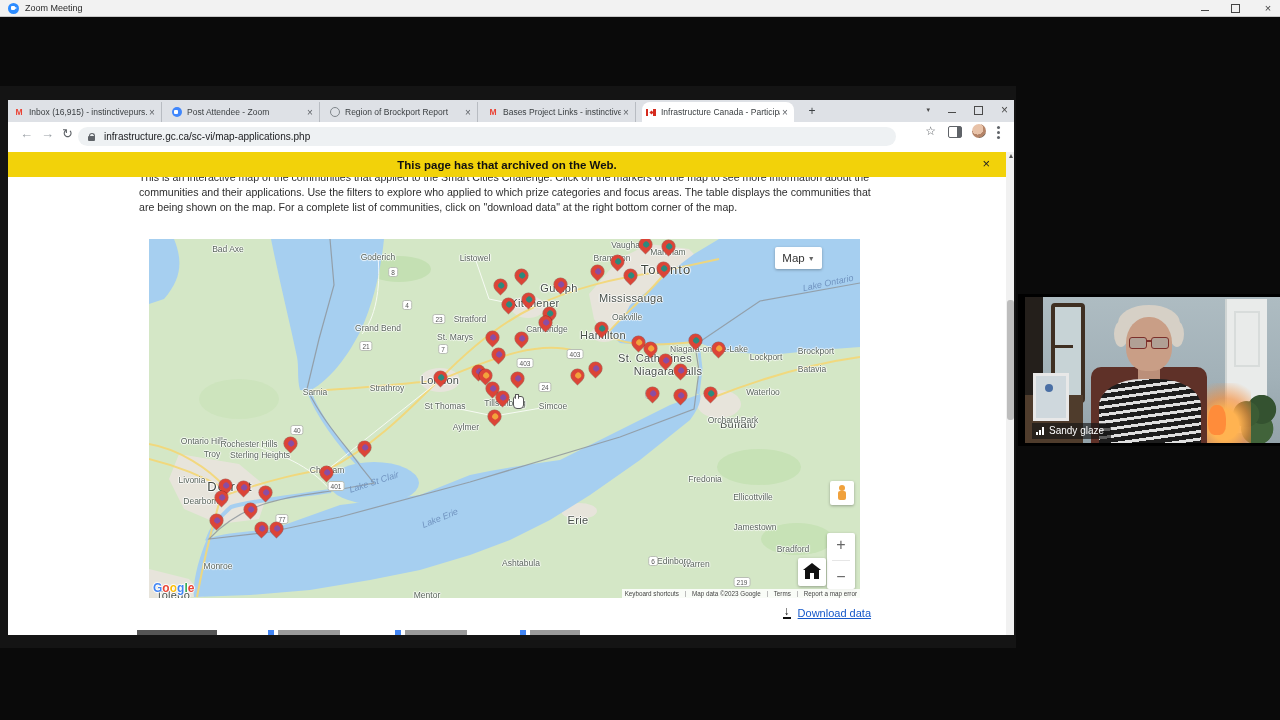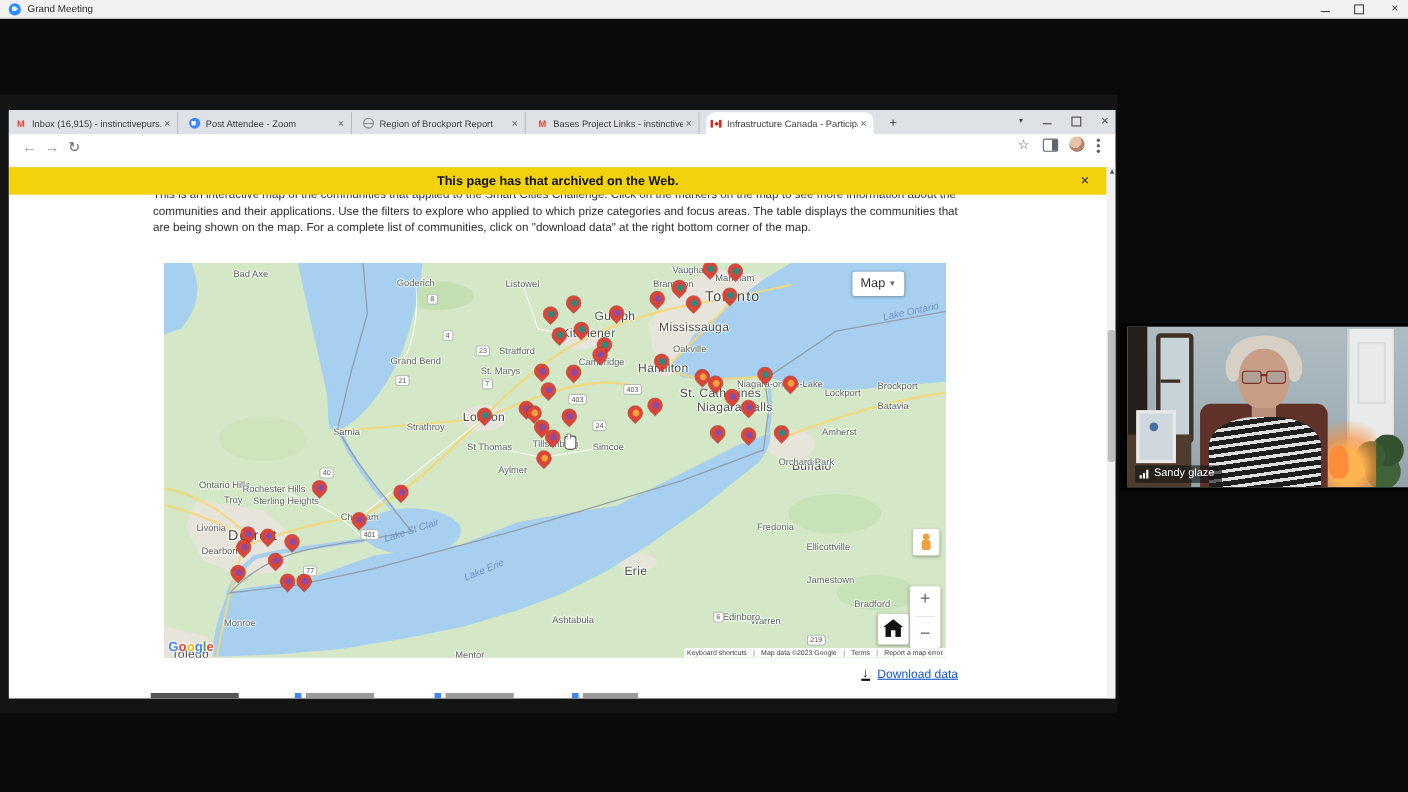--- a/index.html
+++ b/index.html
@@ -137,21 +137,21 @@
   .sig i{position:absolute;bottom:0;width:2px;background:#fff;}
   .sig i:nth-child(1){left:0;height:3px;}.sig i:nth-child(2){left:3px;height:5px;}.sig i:nth-child(3){left:6px;height:8px;}
 </style>
 </head>
 <body>
 
 <div id="stage">
 
   <div id="zoom-titlebar">
     <span class="zicon"></span>
-    <span id="zoom-title">Grand Meeting</span>
+    <span id="zoom-title">Zoom Meeting</span>
     <div id="win-controls">
       <span class="wc wc-min"></span>
       <span class="wc wc-max"></span>
       <span class="wc">×</span>
     </div>
   </div>
 
   <div id="share-backdrop"></div>
 
   <div id="share">
@@ -191,20 +191,24 @@
         <span class="wc wc-max" style="border-color:#4a4a4a;"></span>
         <span style="font-size:12px;">×</span>
       </div>
     </div>
 
     <div id="toolbar">
       <span class="nav" style="left:12px;">←</span>
       <span class="nav" style="left:33px;">→</span>
       <span class="nav dark" style="left:54px;">↻</span>
     </div>
+    <div id="addressbar">
+      <span class="lock"></span>
+      <span id="url">infrastructure.gc.ca/sc-vi/map-applications.php</span>
+    </div>
 
     <span class="tbicon" style="right:78px;top:24px;font-size:12px;">☆</span>
     <span class="tbicon panel-ic" style="right:52px;"></span>
     <span class="tbicon avatar" style="right:28px;top:24px;"></span>
     <span class="tbicon kebab" style="right:14px;"></span>
 
     <div id="para"><span>This is an interactive map of the communities that applied to the Smart Cities Challenge. Click on the markers on the map to see more information about the</span> <span>communities and their applications. Use the filters to explore who applied to which prize categories and focus areas. The table displays the communities that are being shown on the map. For a complete list of communities, click on "download data" at the right bottom corner of the map.</span></div>
 
     <div id="banner">
       <span id="banner-text">This page has that archived on the Web.</span>
@@ -288,21 +292,21 @@
           <span class="mlabel s2" style="left: 291px; top: 141px;">London</span>
           <span class="mlabel s1" style="left: 296px; top: 167px;">St Thomas</span>
           <span class="mlabel s1" style="left: 317px; top: 188px;">Aylmer</span>
           <span class="mlabel s1" style="left: 356px; top: 164px;">Tillsonburg</span>
           <span class="mlabel s1" style="left: 404px; top: 167px;">Simcoe</span>
           <span class="mlabel s2" style="left: 506px; top: 119px;">St. Catharines</span>
           <span class="mlabel s2" style="left: 519px; top: 132px;">Niagara Falls</span>
           <span class="mlabel s1" style="left: 560px; top: 110px;">Niagara-on-the-Lake</span>
           <span class="mlabel s2" style="left: 589px; top: 165px; margin-top: 20px;">Buffalo</span>
           <span class="mlabel s1" style="left: 584px; top: 181px;">Orchard Park</span>
-          <span class="mlabel s1" style="left: 614px; top: 153px;">Amherst</span>
+          <span class="mlabel s1" style="left: 614px; top: 153px;">Waterloo</span>
           <span class="mlabel s1" style="left: 617px; top: 118px;">Lockport</span>
           <span class="mlabel s1" style="left: 663px; top: 130px;">Batavia</span>
           <span class="mlabel s1" style="left: 667px; top: 112px;">Brockport</span>
           <span class="mlabel s1" style="left: 644px; top: 310px;">Bradford</span>
           <span class="mlabel s1" style="left: 547px; top: 325px;">Warren</span>
           <span class="mlabel s1" style="left: 604px; top: 258px;">Ellicottville</span>
           <span class="mlabel s1" style="left: 556px; top: 240px;">Fredonia</span>
           <span class="mlabel s1" style="left: 606px; top: 288px;">Jamestown</span>
           <span class="mlabel s2" style="left: 429px; top: 281px;">Erie</span>
           <span class="mlabel s1" style="left: 525px; top: 322px;">Edinboro</span>

